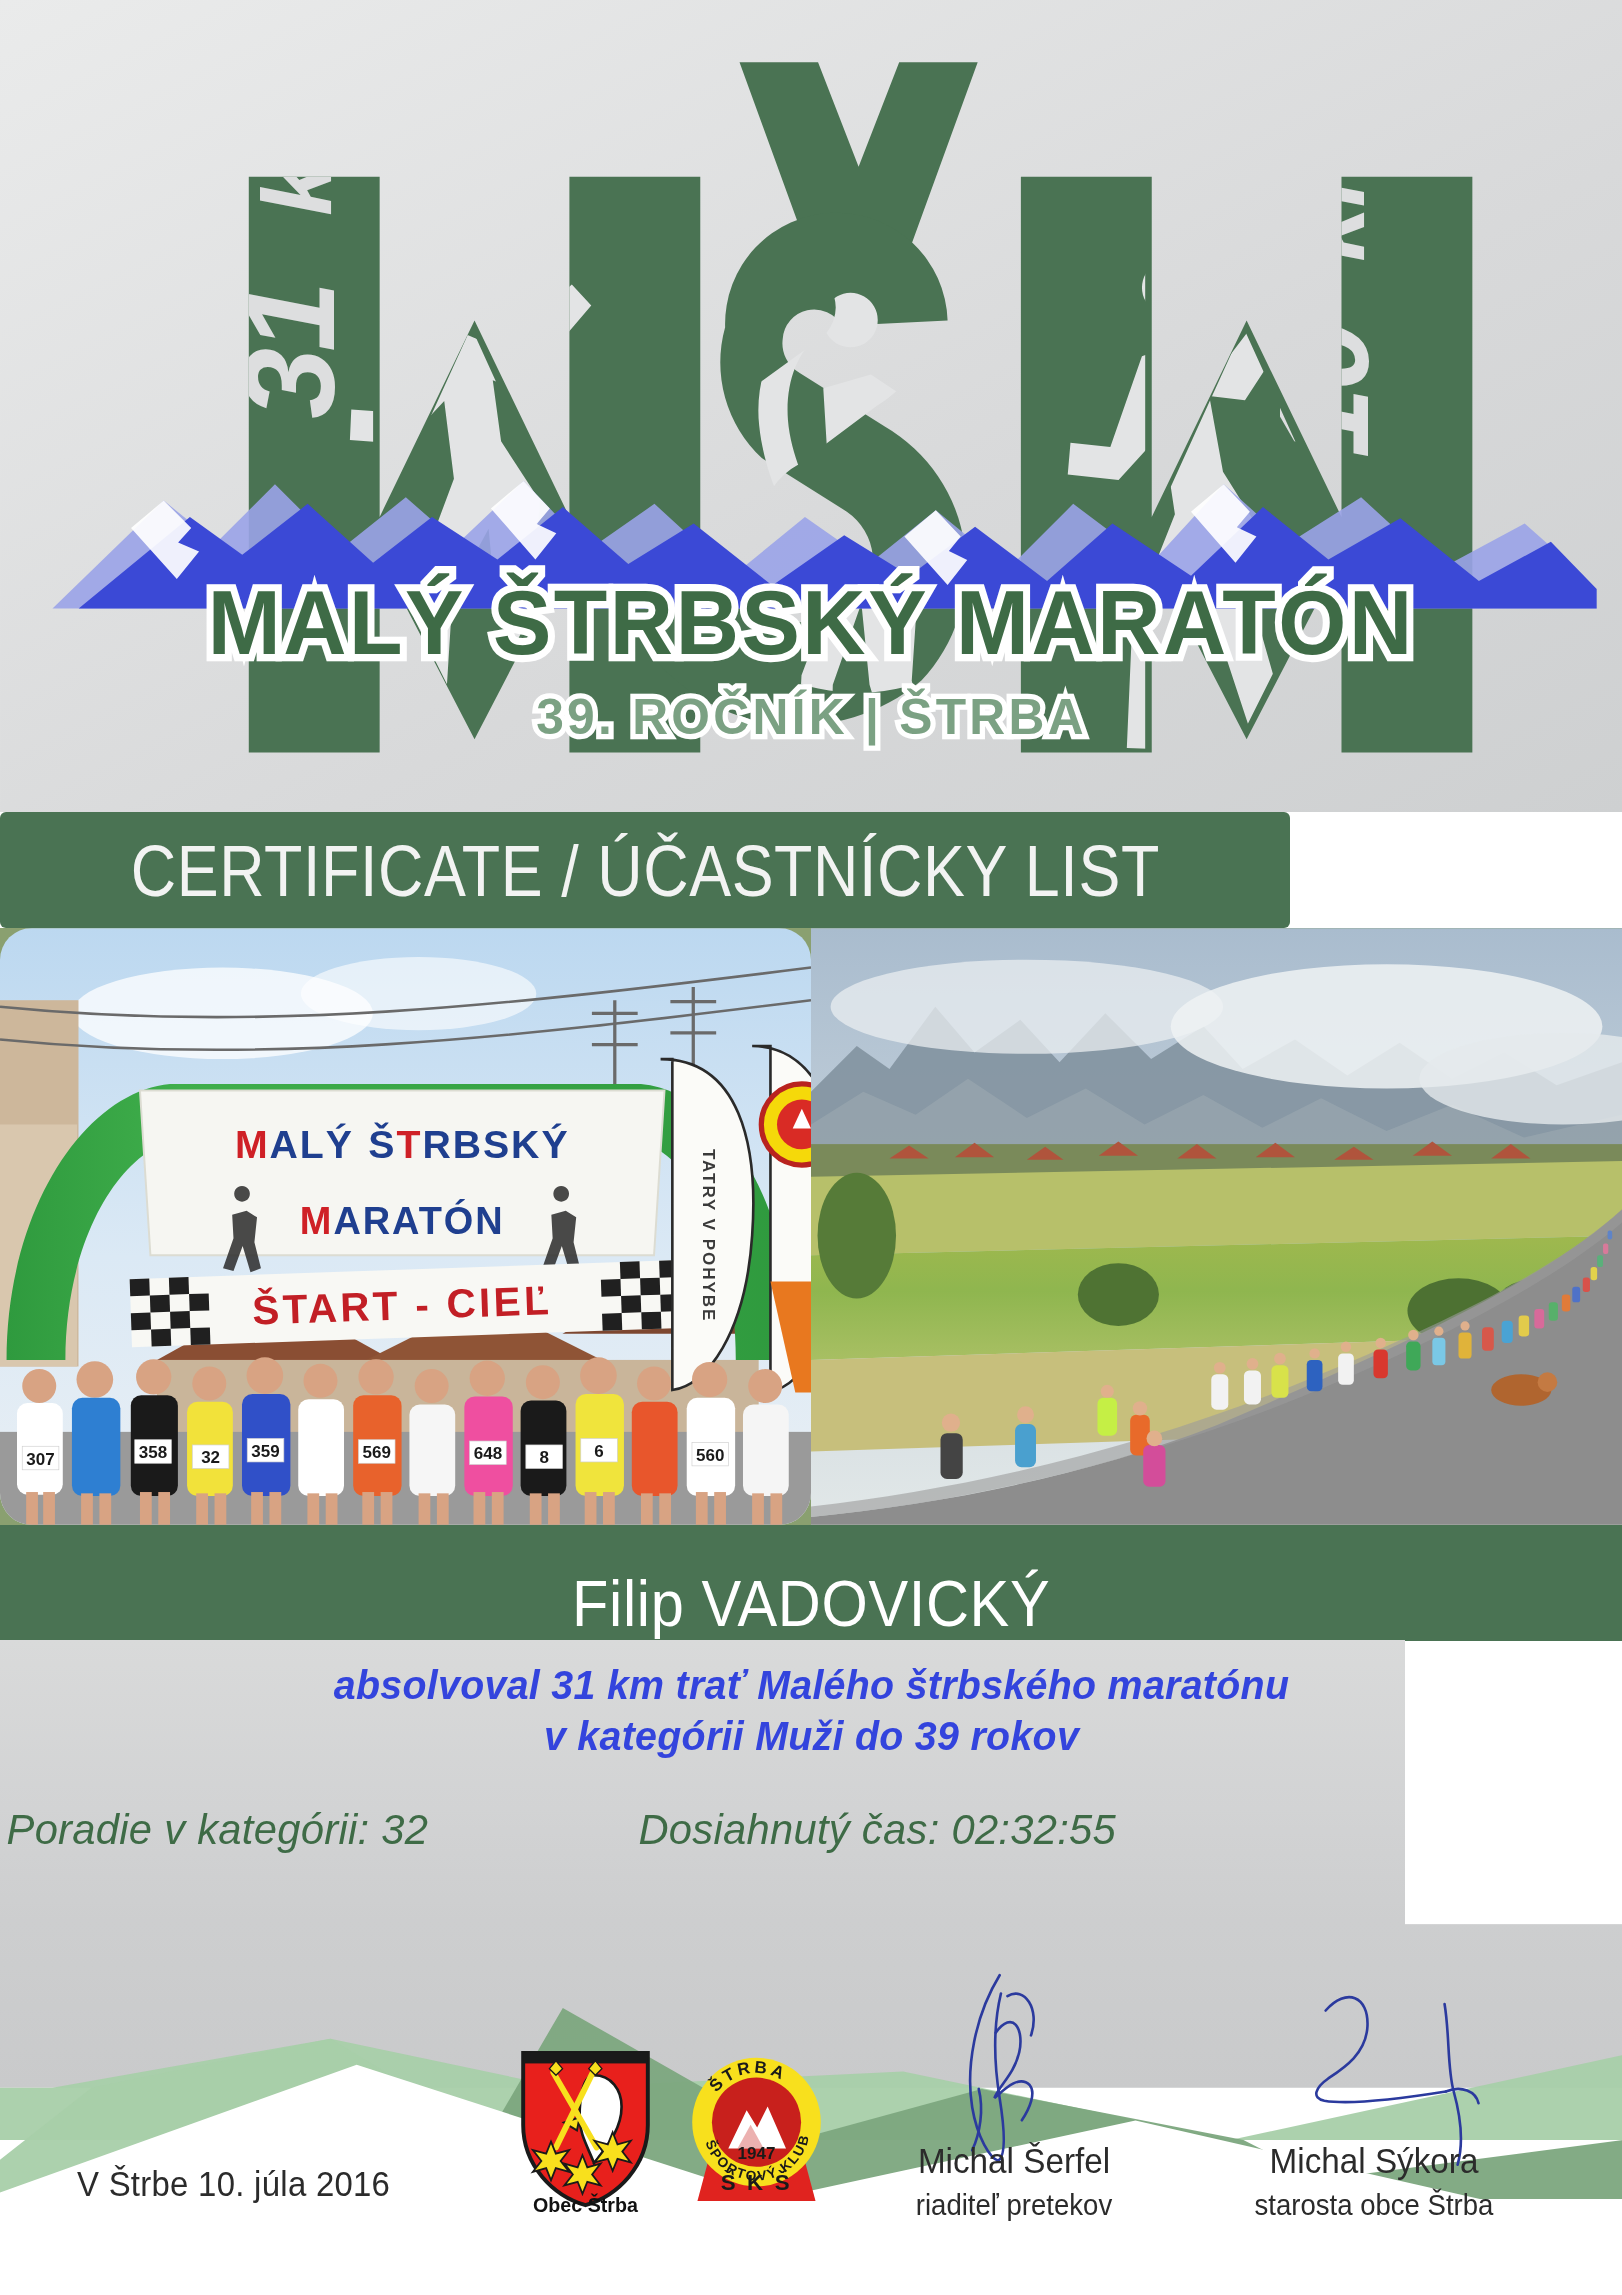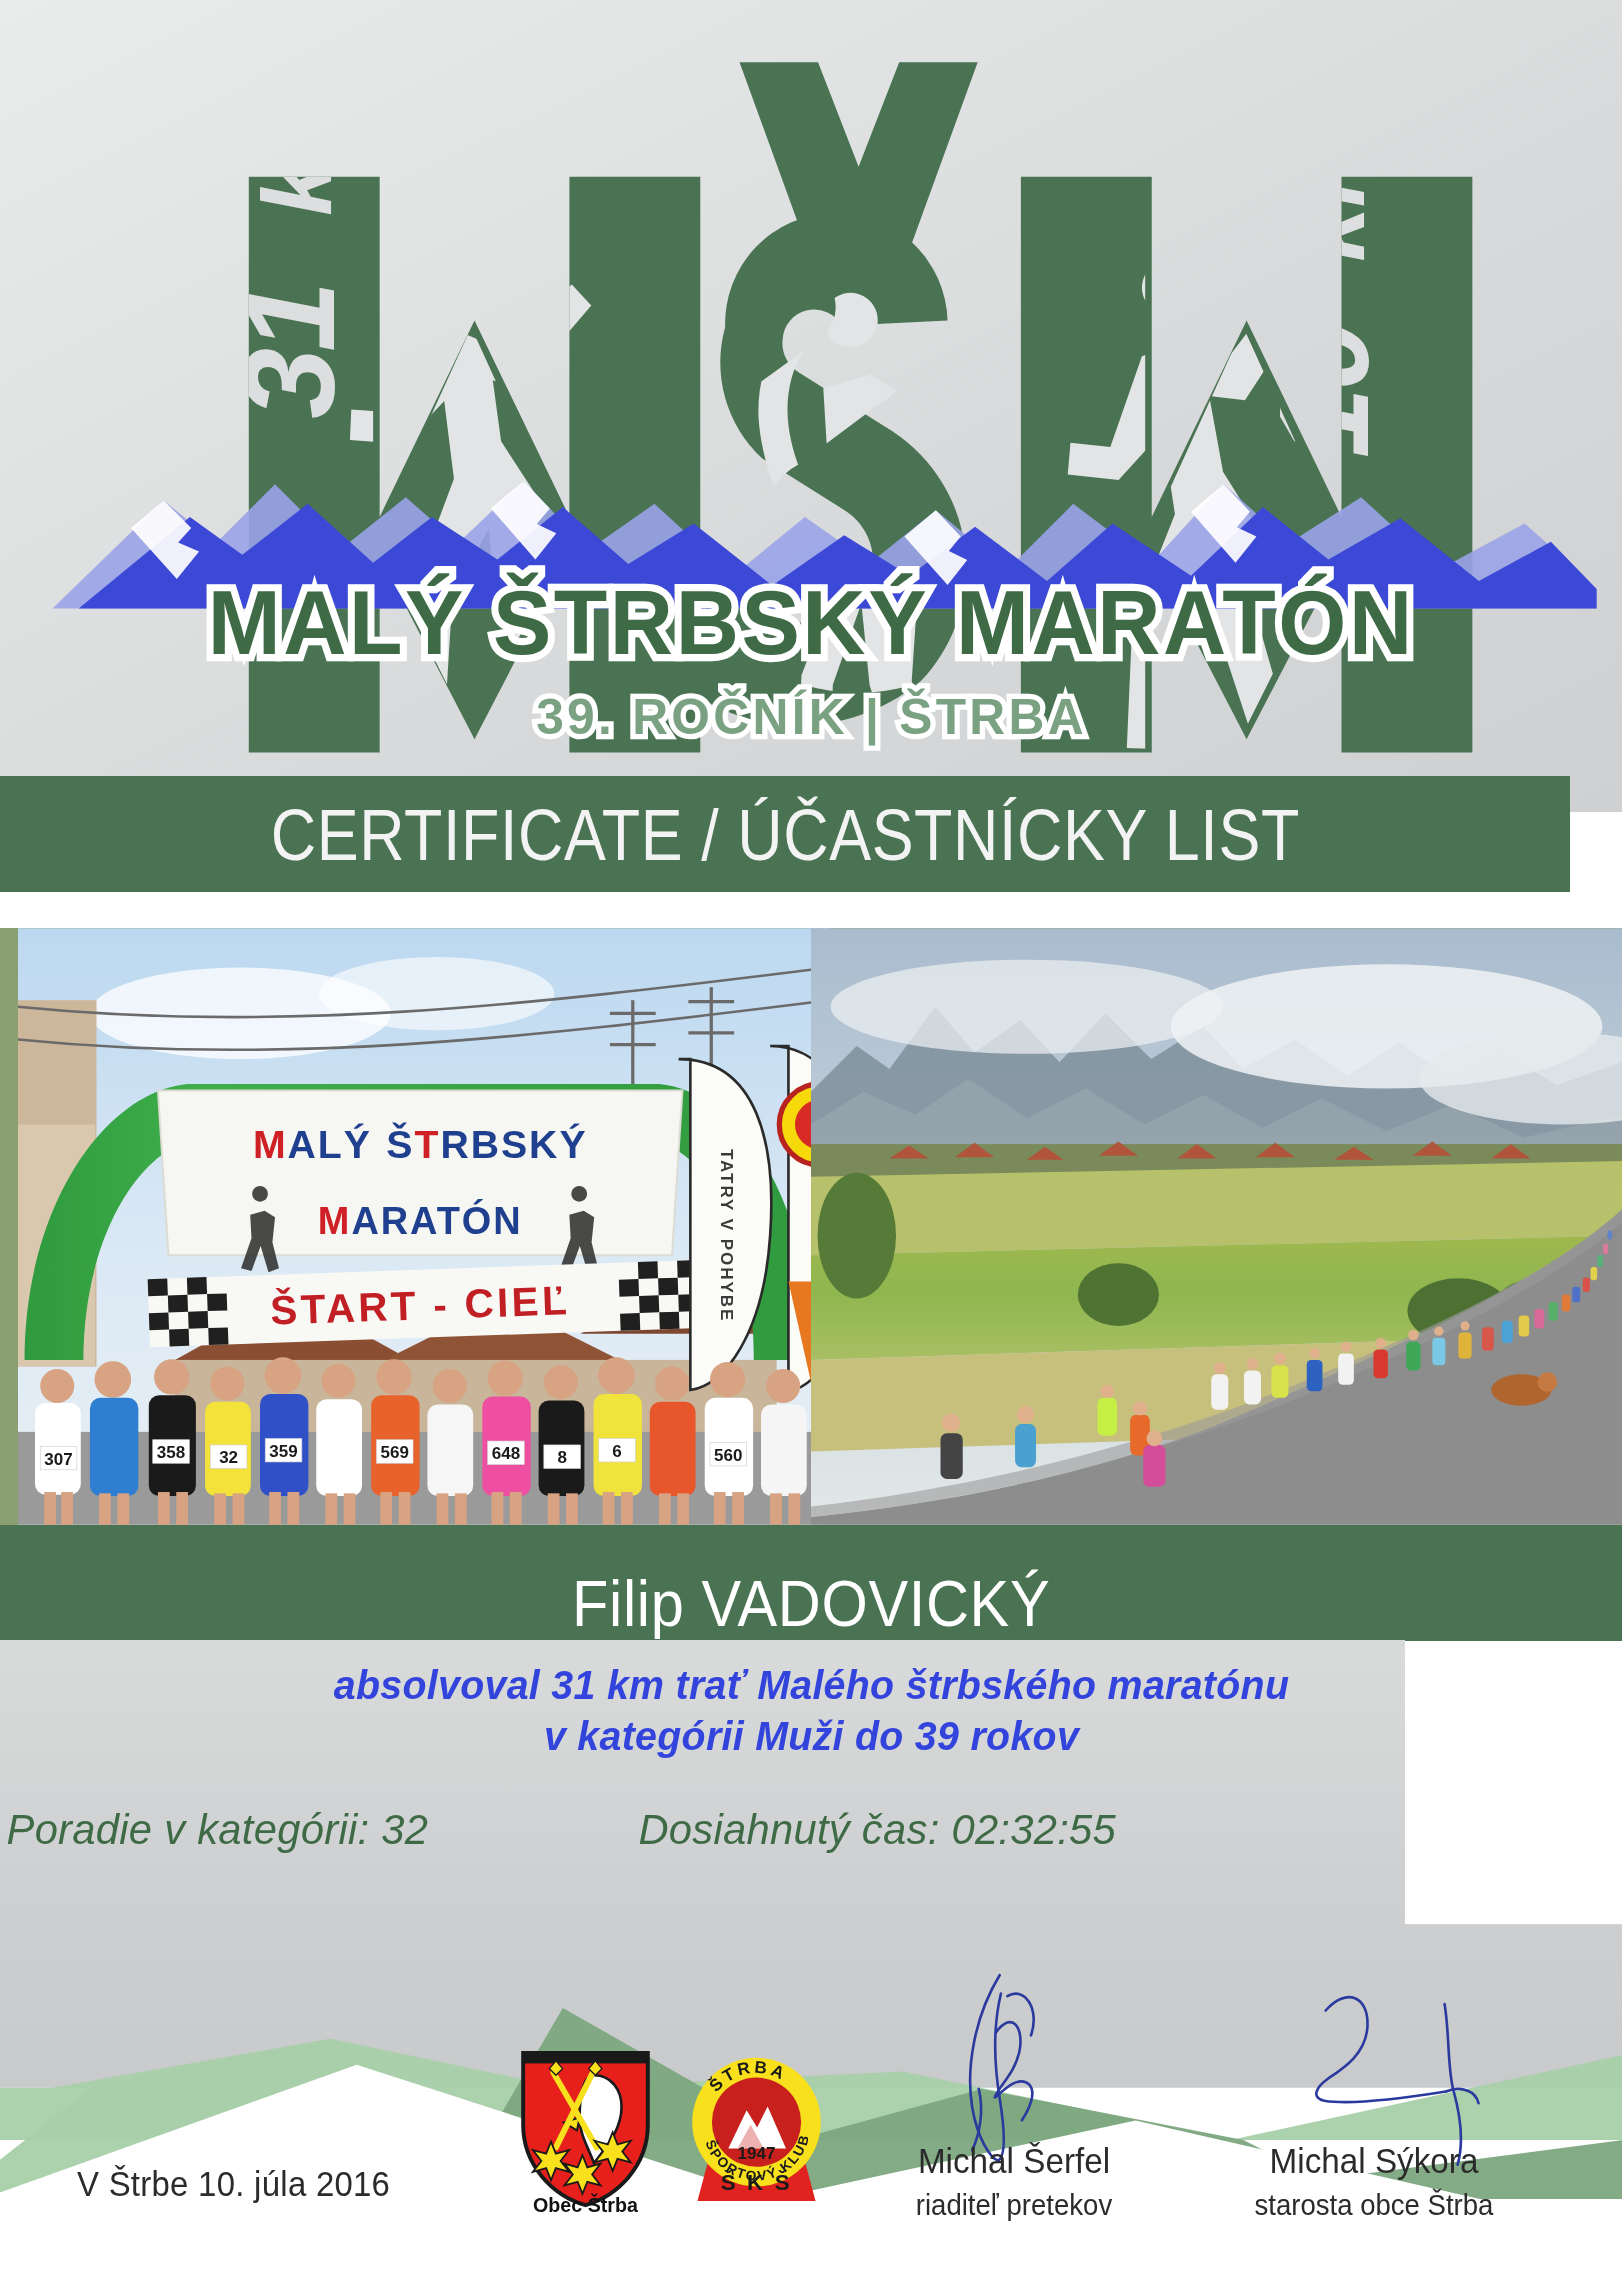--- a/index.html
+++ b/index.html
@@ -13,36 +13,36 @@
   
   #logo-area {
     position: absolute; left: 0; top: 0; width: 1623px; height: 812px;
     background: linear-gradient(135deg, #e9eaea 0%, #dcdddd 45%, #d2d3d4 75%, #cfd0d1 100%);
     overflow: hidden;
   }
   #logo-svg { position: absolute; left: 0; top: 0; width: 1623px; height: 812px; }
 
   
   #cert-banner {
-    position: absolute; left: 0; top: 776px; width: 1570px; height: 116px;
+    position: absolute; left: 0; top: 812px; width: 1290px; height: 116px;
     background: #4a7353;
-    display: flex; align-items: center; justify-content: center;
+    display: flex; align-items: center; justify-content: center; border-radius: 6px;
   }
   #cert-title {
     color: #f2f3f2; font-size: 73px; font-weight: 400;
     letter-spacing: 0.7px; white-space: nowrap;
     transform: scaleX(0.86);
   }
 
   
   #photo-strip {
     position: absolute; left: 0; top: 928px; width: 1623px; height: 597px;
     overflow: hidden; background: #8aa070;
   }
-  #photo-left  { position:absolute; left:18px;    top:0; width:811px; height:597px; overflow:hidden; }
+  #photo-left  { position:absolute; left:0;    top:0; width:811px; height:597px; overflow:hidden;border-radius:32px; }
   #photo-right { position:absolute; left:811px;top:0; width:811px; height:597px; overflow:hidden; }
   #photo-svg-left, #photo-svg-right { position:absolute; left:0; top:0; }
 
   
   #name-band {
     position: absolute; left: 0; top: 1525px; width: 1623px; height: 116px;
     background: #4a7353; display:flex; align-items:flex-end; justify-content:center;
   }
   #participant-name {
     color: #ffffff; font-size: 64px; font-weight: 400; letter-spacing: 0.7px;

